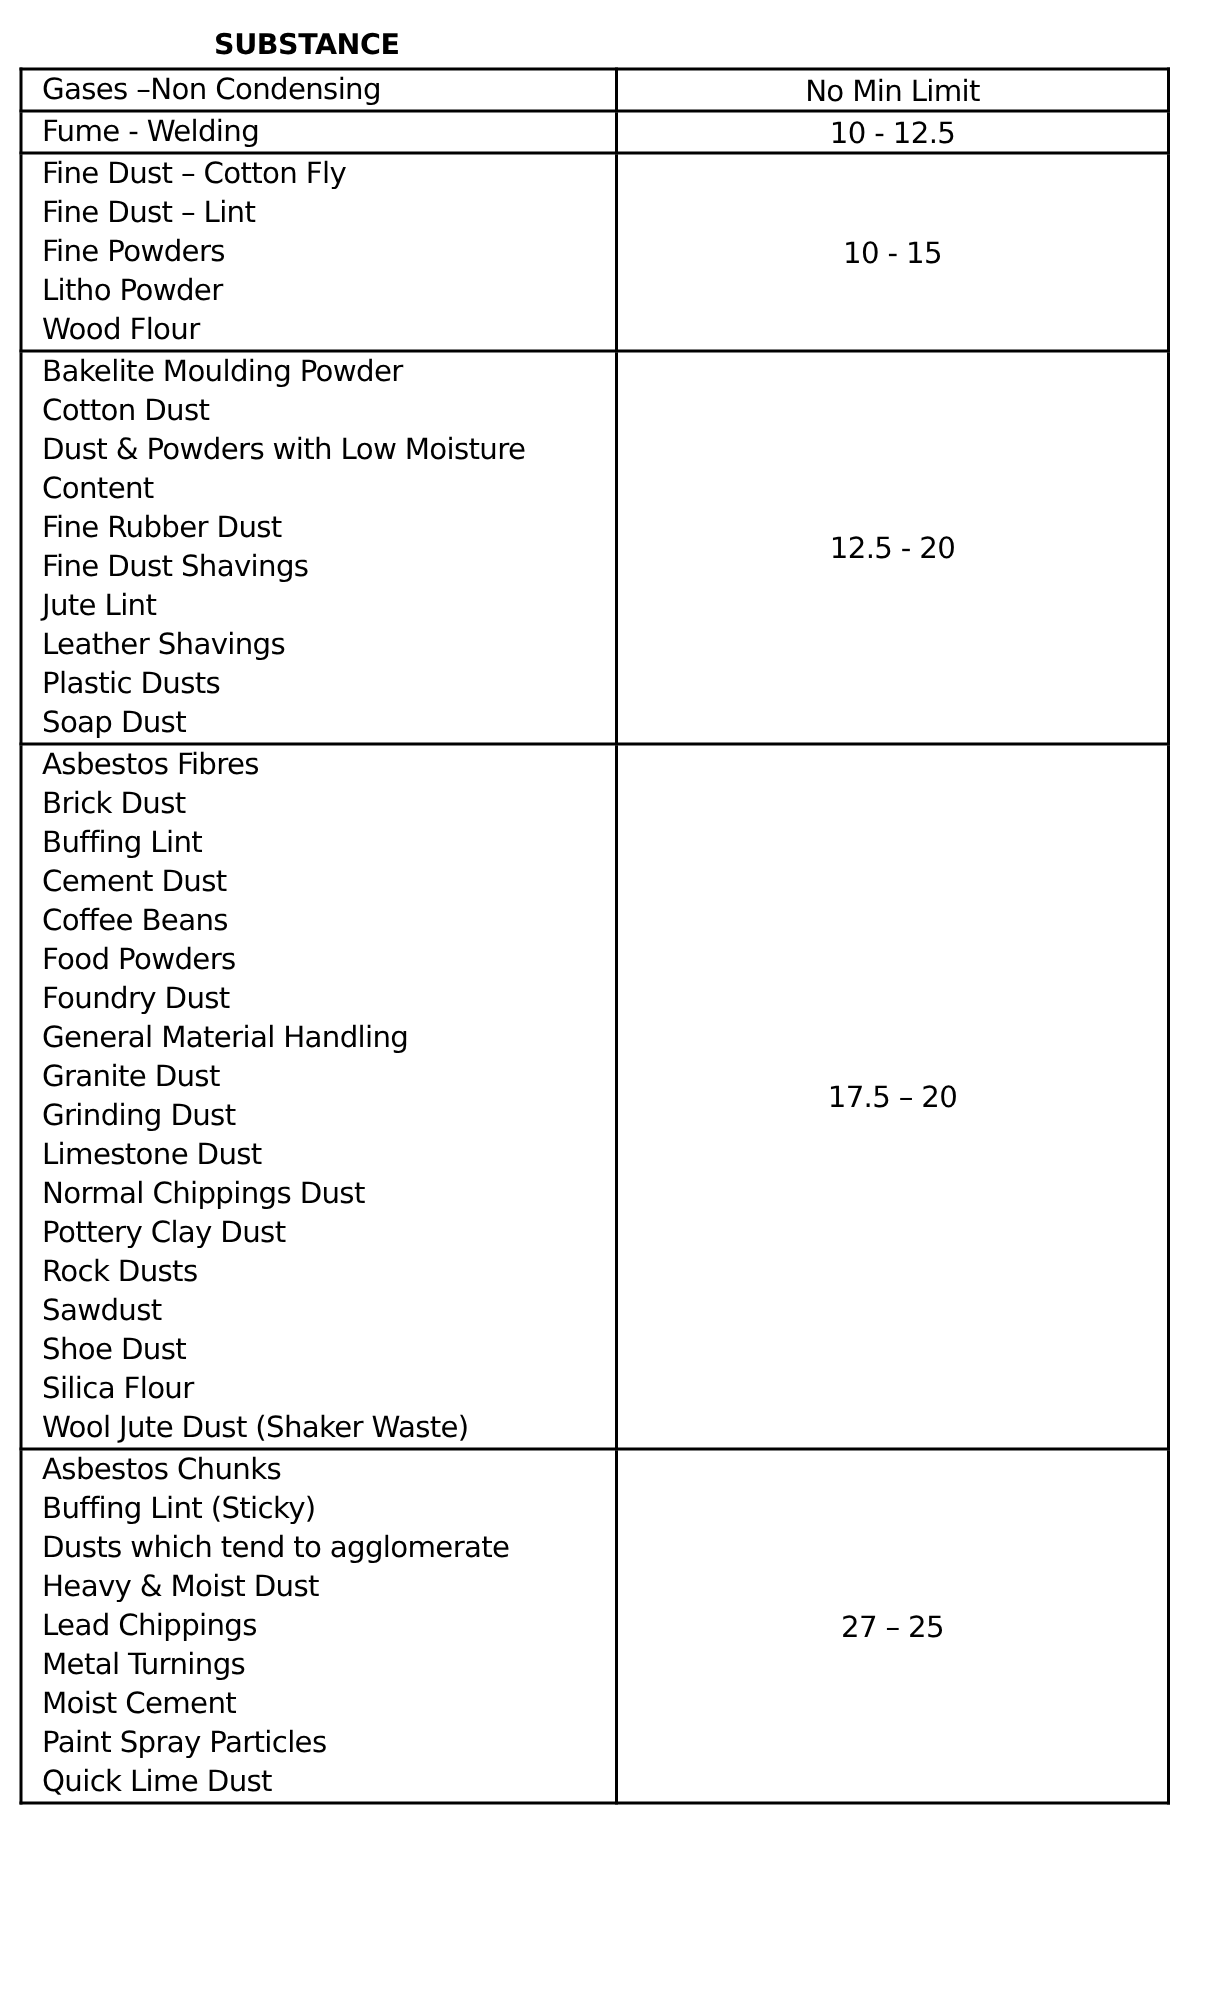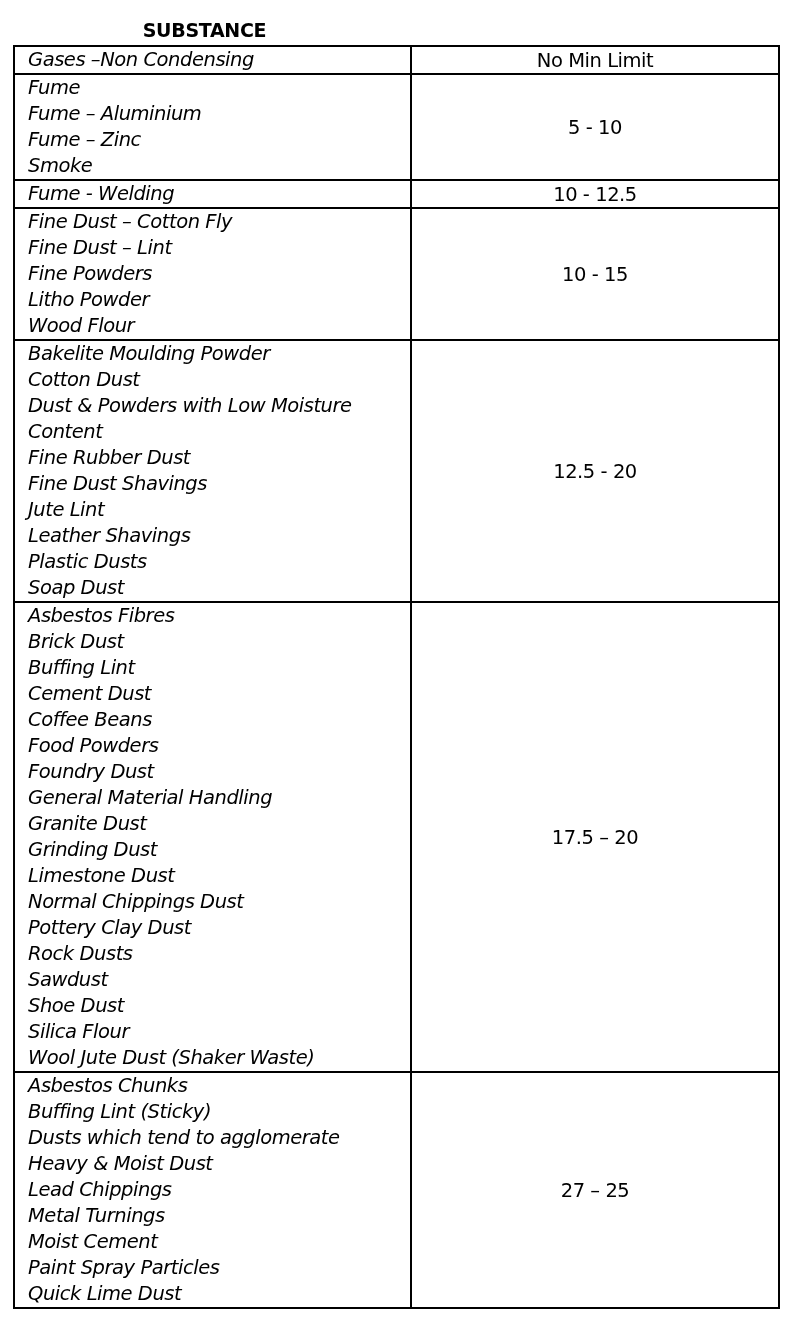--- a/index.html
+++ b/index.html
@@ -54,46 +54,36 @@
     vertical-align: middle;
     font-size: 19.5px;
     letter-spacing: -0.45px;
   }
   td.sub { width: 382px; padding-left: 13px; }
   td.val { text-align: center; }
   .line {
     height: 26px;
     line-height: 26px;
     white-space: nowrap;
-    font-style: italic;
   }
 </style>
 </head>
 <body>
 
 <div class="head-row">
   <div class="head-cell c1">SUBSTANCE</div>
 </div>
 
 <table>
   <tbody id="tbody">
       <tr>
         <td class="sub">
           <div class="line">Gases –Non Condensing</div>
         </td>
         <td class="val">No Min Limit</td>
-      </tr>
-      <tr>
-        <td class="sub">
-          <div class="line">Fume</div>
-          <div class="line">Fume – Aluminium</div>
-          <div class="line">Fume – Zinc</div>
-          <div class="line">Smoke</div>
-        </td>
-        <td class="val">5 - 10</td>
       </tr>
       <tr>
         <td class="sub">
           <div class="line">Fume - Welding</div>
         </td>
         <td class="val">10 - 12.5</td>
       </tr>
       <tr>
         <td class="sub">
           <div class="line">Fine Dust – Cotton Fly</div>

